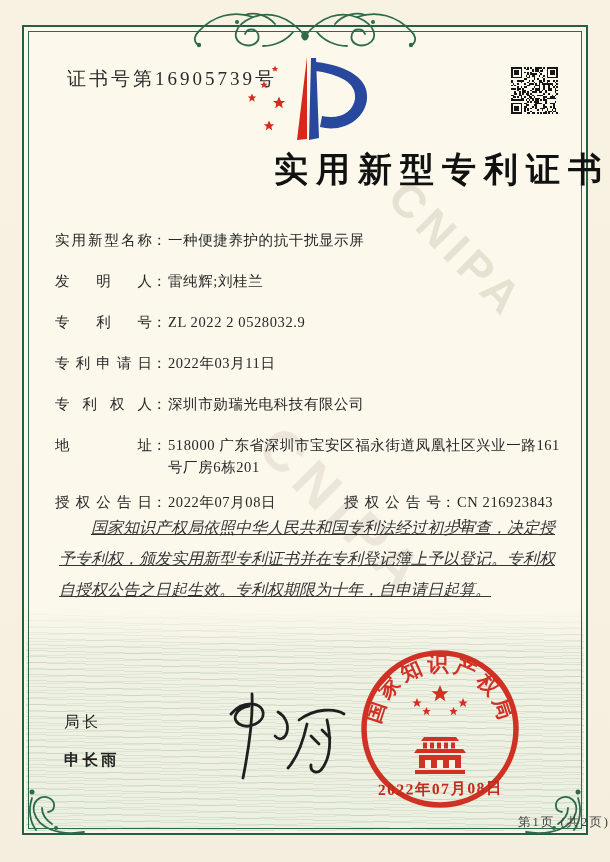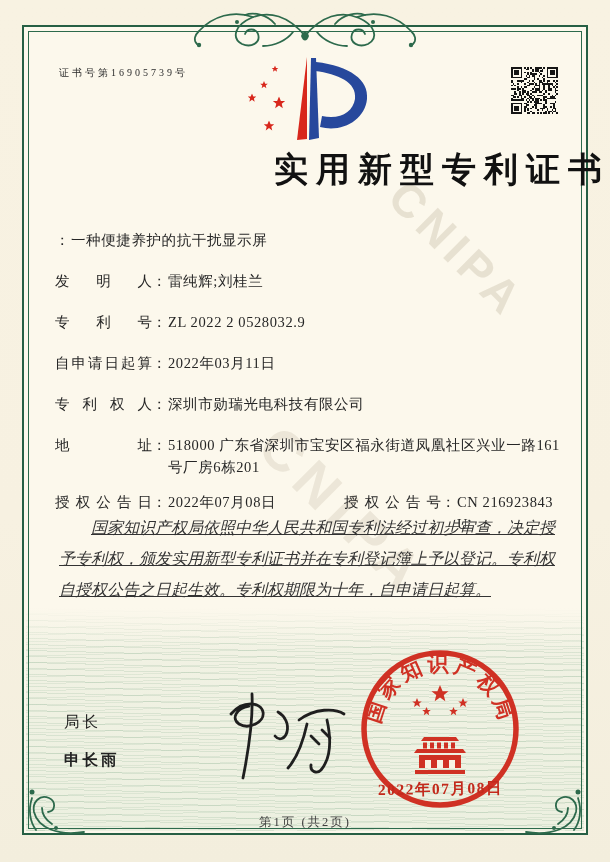--- a/index.html
+++ b/index.html
@@ -20,41 +20,41 @@
   .frame-inner{position:absolute;left:28px;top:31px;right:28px;bottom:33px;border:1px solid #2d6a4c;z-index:1;pointer-events:none;}
   .flourish-top{position:absolute;left:175px;top:2px;z-index:2;}
   .corner{position:absolute;bottom:24px;z-index:2;}
   .corner.l{left:22px;} .corner.r{right:22px;transform:scale(-1,1);}
   
   .wm{position:absolute;z-index:1;font-family:"Liberation Sans",sans-serif;font-weight:bold;
       transform:rotate(45deg);pointer-events:none;}
   .wm1{left:372px;top:222px;font-size:46px;letter-spacing:6px;color:rgba(203,194,172,.42);}
   .wm2{left:238px;top:478px;font-size:56px;letter-spacing:8px;color:rgba(198,190,168,.30);}
   
-  .cert-no{position:absolute;left:59px;top:66px;font-size:10px;letter-spacing:3px;color:#2b2b2b;z-index:2;}
+  .cert-no{position:absolute;left:67px;top:66px;font-size:19px;letter-spacing:3px;color:#2b2b2b;z-index:2;}
   .logo{position:absolute;left:238px;top:54px;z-index:2;}
   .qr{position:absolute;left:511px;top:67px;width:47px;height:47px;z-index:2;}
   .title{position:absolute;left:0;right:0;top:147px;text-align:right;font-size:34px;font-weight:bold;
          letter-spacing:8px;color:#111;z-index:2;}
   .fields{position:absolute;left:55px;right:42px;top:229px;z-index:2;font-size:14.5px;line-height:22px;}
   .frow{display:flex;margin-bottom:19px;}
   .f-label{width:97px;text-align:justify;text-align-last:justify;text-justify:inter-character;flex:none;}
   .f-colon{width:16px;flex:none;}
   .f-value{flex:1;letter-spacing:.6px;}
   .frow.addr{margin-bottom:13px;}
   .grant .f-value1{width:176px;flex:none;letter-spacing:.6px;}
   .paras{position:absolute;left:55px;right:44px;top:508px;z-index:2;}
   .paras p{margin:4px;font-size:16px;line-height:1.95;text-indent:2em;color:#333;font-style:italic;text-decoration:underline;}
   .signer{position:absolute;left:64px;top:712px;z-index:2;font-size:15.5px;letter-spacing:3px;color:#222;}
   .signer .name{margin-top:17px;font-weight:bold;}
   .signature{position:absolute;left:203px;top:686px;z-index:2;}
   .seal{position:absolute;left:357px;top:646px;z-index:2;opacity:.96;}
   .seal-date{position:absolute;left:378px;top:779px;z-index:3;color:#c32a1c;font-size:15.5px;
              font-weight:bold;letter-spacing:1.5px;transform:rotate(-1deg);}
-  .footer{position:absolute;left:0;right:0;top:814px;text-align:center;font-size:12.5px;
+  .footer{position:absolute;left:0;right:0;top:814px;text-align:right;font-size:12.5px;
           letter-spacing:2px;color:#3e3e3e;z-index:2;}
 </style>
 </head>
 <body>
 
 <div class="page">
 
   <div class="paper"></div>
   <div class="guilloche"></div>
   <div class="frame-outer"></div>
@@ -412,35 +412,36 @@
         <rect x="23" y="28" width="1" height="1"></rect>
         <rect x="25" y="28" width="1" height="1"></rect>
         <rect x="28" y="28" width="1" height="1"></rect>
       </g>
   </svg>
 
   <div class="title">实用新型专利证书</div>
 
   <div class="fields">
     <div class="frow">
+      <span class="f-label">实用新型名称</span>
       <span class="f-colon">：</span>
       <span class="f-value">一种便捷养护的抗干扰显示屏</span>
     </div>
     <div class="frow">
       <span class="f-label">发明人</span>
       <span class="f-colon">：</span>
       <span class="f-value">雷纯辉;刘桂兰</span>
     </div>
     <div class="frow">
       <span class="f-label">专利号</span>
       <span class="f-colon">：</span>
       <span class="f-value">ZL 2022 2 0528032.9</span>
     </div>
     <div class="frow">
-      <span class="f-label">自申请日起算</span>
+      <span class="f-label">专利申请日</span>
       <span class="f-colon">：</span>
       <span class="f-value">2022年03月11日</span>
     </div>
     <div class="frow">
       <span class="f-label">专利权人</span>
       <span class="f-colon">：</span>
       <span class="f-value">深圳市勋瑞光电科技有限公司</span>
     </div>
     <div class="frow addr">
       <span class="f-label">地址</span>

